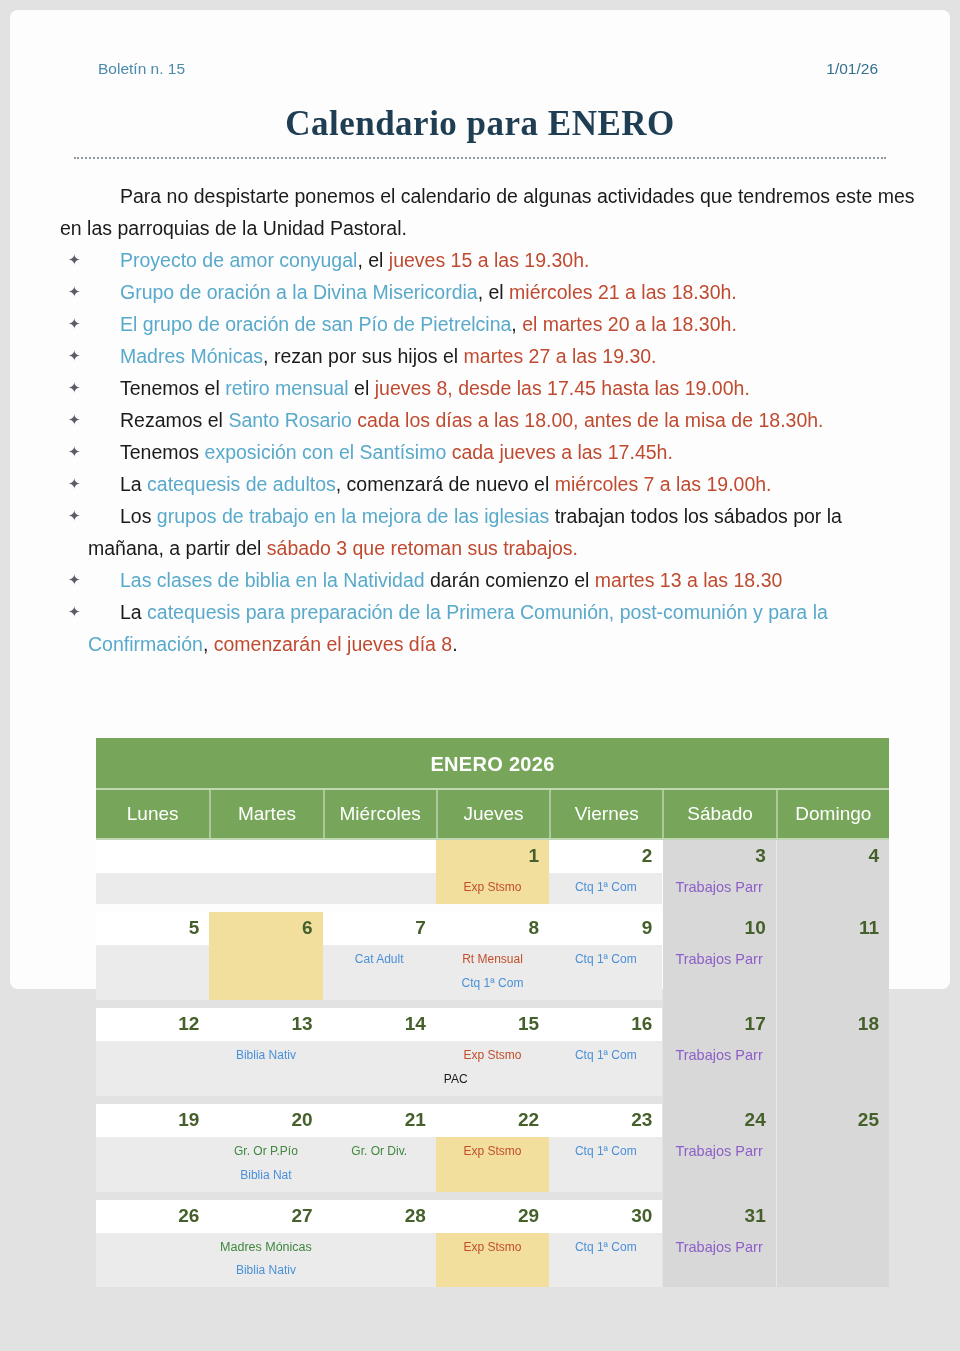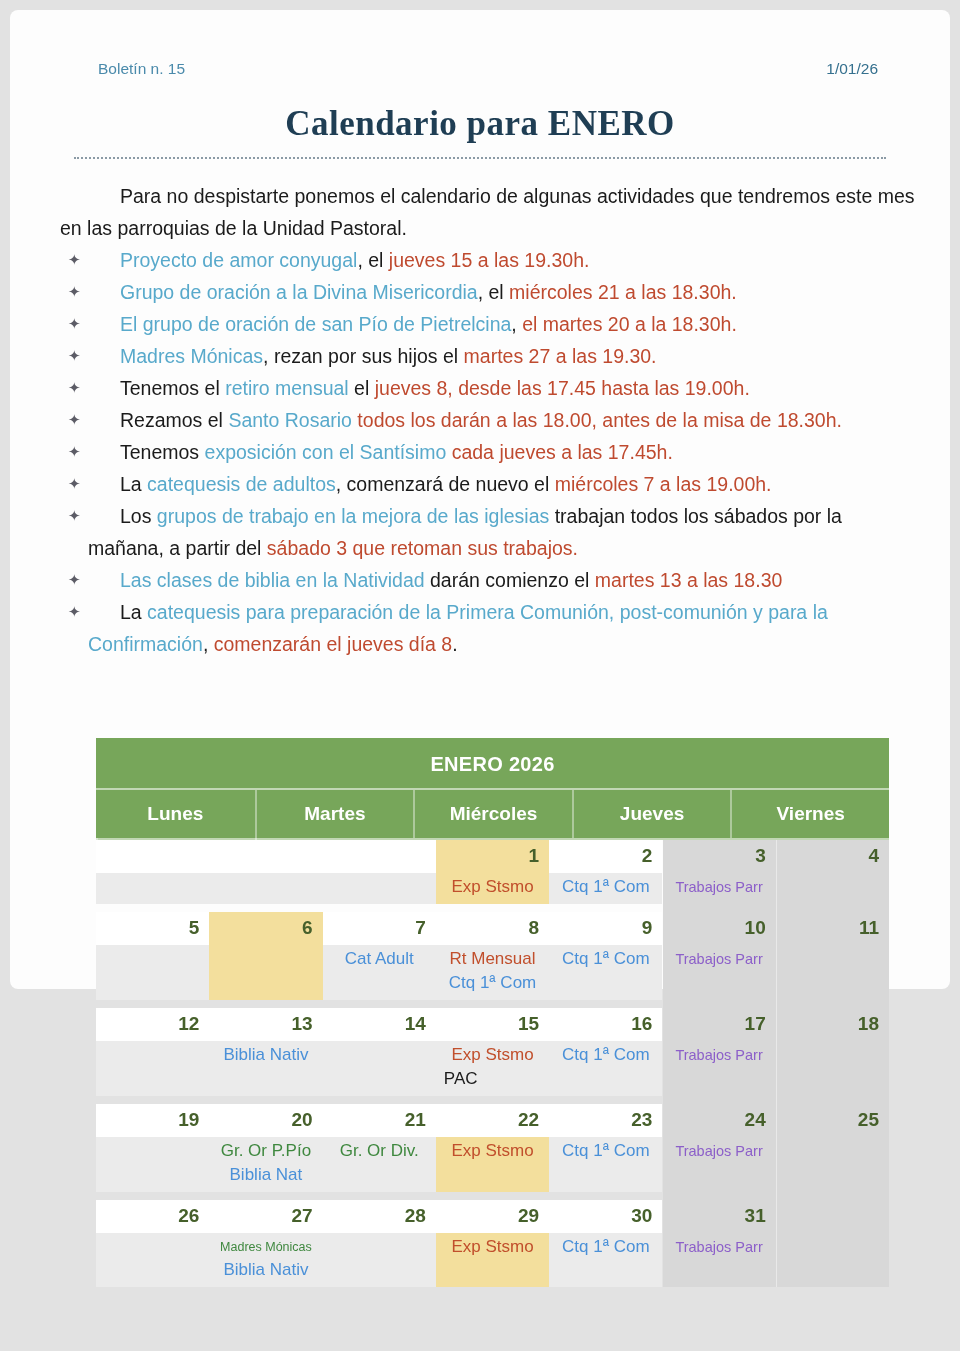--- a/index.html
+++ b/index.html
@@ -59,26 +59,25 @@
   .c-black { color: #1b1b1b; }
   
   .calendar { margin: 78px 0 0 86px; width: 793px; }
   .cal-title {
     background: #77a65a; color: #fff;
     font-weight: bold; font-size: 20px;
     text-align: center; height: 50px; line-height: 52px;
     letter-spacing: 0.3px;
   }
   .cal-days {
-    display: grid; grid-template-columns: repeat(5,1fr);
+    display: grid; grid-template-columns: repeat(7,1fr);
     background: #77a65a; color: #fff;
     font-size: 19px; height: 52px;
     border-top: 2px solid rgba(255,255,255,.55);
     border-bottom: 2px solid rgba(255,255,255,.55);
-    font-weight: bold;
   }
   .cal-day-header { text-align: center; line-height: 48px; }
   .cal-day-header + .cal-day-header { border-left: 2px solid rgba(255,255,255,.4); }
   .cal-body { position: relative; }
   .weekend-overlay {
     position: absolute; top: 0; right: 0; bottom: 0;
     width: 226.5px; background: #d8d8d8;
   }
   .weekend-overlay::after {
     content: ''; position: absolute; left: 50%; top: 0; bottom: 0;
@@ -92,21 +91,21 @@
   .day-cell { display: flex; flex-direction: column; }
   .day-num {
     height: 33px; background: #fff;
     color: #46602b; font-weight: bold; font-size: 19px;
     text-align: right; padding: 5px 10px 0 0;
   }
   .day-events { flex: 1; background: #ebebeb; padding: 2px 0 5px; min-height: 28px; }
   .weekend .day-num, .weekend .day-events { background: transparent; }
   .hl-full .day-num, .hl-full .day-events { background: #f3df9d; }
   .day-events.hl-strip { background: #f3df9d; }
-  .event { font-size: 17px; line-height: 24px; text-align: center; }
+  .event { font-size: 12px; line-height: 24px; text-align: center; }
   .event.left { text-align: left; padding-left: 8px; }
   .event.small { font-size: 12.5px; line-height: 21px; padding-top: 2px; }
   .ev-blue   { color: #4a90d8; text-align: center; }
   .ev-red    { color: #c14f2c; }
   .ev-purple { color: #8c5fc9; font-size: 14.5px; }
   .ev-green  { color: #3f883f; }
   .ev-black  { color: #1b1b1b; }
 </style>
 </head>
 <body>
@@ -122,21 +121,21 @@
   <div class="dotted-divider"></div>
 
   <div class="content">
     <p class="intro">Para no despistarte ponemos el calendario de algunas actividades que tendremos este mes en las parroquias de la Unidad Pastoral.</p>
     <ul class="activity-list">
         <li class="activity-item"><span class="bullet">✦</span><span class="c-blue">Proyecto de amor conyugal</span><span class="c-black">, el </span><span class="c-red">jueves 15 a las 19.30h.</span></li>
         <li class="activity-item"><span class="bullet">✦</span><span class="c-blue">Grupo de oración a la Divina Misericordia</span><span class="c-black">, el </span><span class="c-red">miércoles 21 a las 18.30h.</span></li>
         <li class="activity-item"><span class="bullet">✦</span><span class="c-blue">El grupo de oración de san Pío de Pietrelcina</span><span class="c-black">, </span><span class="c-red">el martes 20 a la 18.30h.</span></li>
         <li class="activity-item"><span class="bullet">✦</span><span class="c-blue">Madres Mónicas</span><span class="c-black">, rezan por sus hijos el </span><span class="c-red">martes 27 a las 19.30.</span></li>
         <li class="activity-item"><span class="bullet">✦</span><span class="c-black">Tenemos el </span><span class="c-blue">retiro mensual</span><span class="c-black"> el </span><span class="c-red">jueves 8, desde las 17.45 hasta las 19.00h.</span></li>
-        <li class="activity-item"><span class="bullet">✦</span><span class="c-black">Rezamos el </span><span class="c-blue">Santo Rosario</span><span class="c-red"> todos los darán a las 18.00, antes de la misa de 18.30h.</span></li>
+        <li class="activity-item"><span class="bullet">✦</span><span class="c-black">Rezamos el </span><span class="c-blue">Santo Rosario</span><span class="c-red"> cada los días a las 18.00, antes de la misa de 18.30h.</span></li>
         <li class="activity-item"><span class="bullet">✦</span><span class="c-black">Tenemos </span><span class="c-blue">exposición con el Santísimo</span><span class="c-red"> cada jueves a las 17.45h.</span></li>
         <li class="activity-item"><span class="bullet">✦</span><span class="c-black">La </span><span class="c-blue">catequesis de adultos</span><span class="c-black">, comenzará de nuevo el </span><span class="c-red">miércoles 7 a las 19.00h.</span></li>
         <li class="activity-item"><span class="bullet">✦</span><span class="c-black">Los </span><span class="c-blue">grupos de trabajo en la mejora de las iglesias</span><span class="c-black"> trabajan todos los sábados por la mañana, a partir del </span><span class="c-red">sábado 3 que retoman sus trabajos.</span></li>
         <li class="activity-item"><span class="bullet">✦</span><span class="c-blue">Las clases de biblia en la Natividad</span><span class="c-black"> darán comienzo el </span><span class="c-red">martes 13 a las 18.30</span></li>
         <li class="activity-item"><span class="bullet">✦</span><span class="c-black">La </span><span class="c-blue">catequesis para preparación de la Primera Comunión, post-comunión y para la Confirmación</span><span class="c-black">, </span><span class="c-red">comenzarán el jueves día 8</span><span class="c-black">.</span></li>
       </ul>
   </div>
 
   <div class="calendar">
     <div class="cal-title">ENERO 2026</div>

